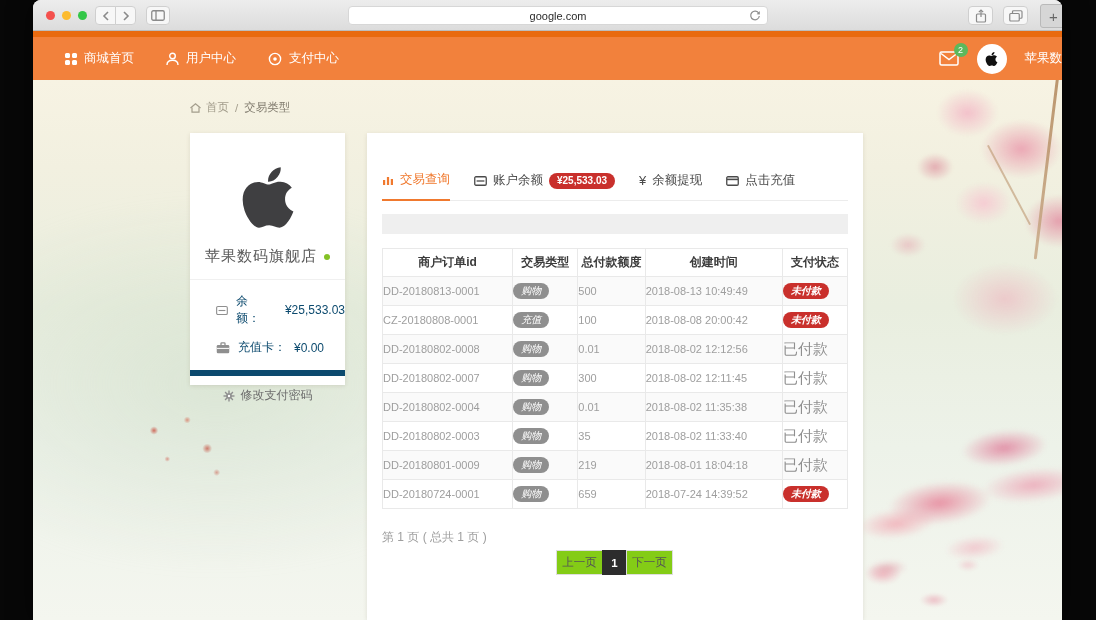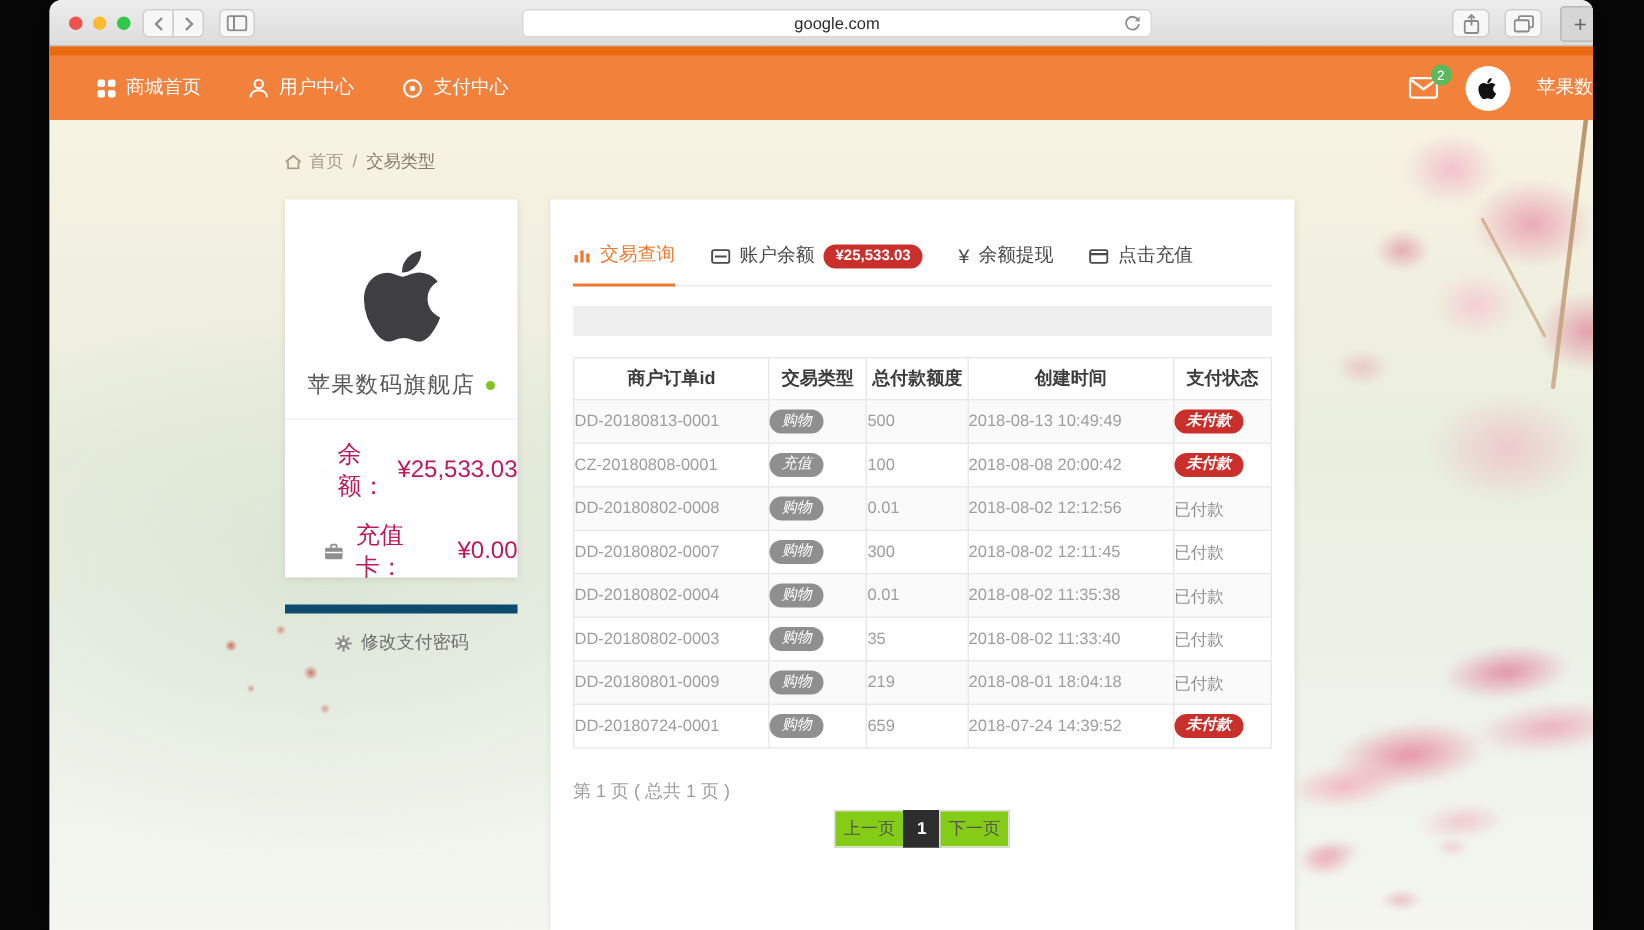--- a/index.html
+++ b/index.html
@@ -97,44 +97,44 @@
 
   
   .card { position:absolute; left:157px; top:53px; width:155px; height:252px; background:#fff;
           box-shadow:0 1px 4px rgba(120,110,90,.18); }
   .apple-big { display:block; margin:30px auto 0; }
   .store-name { margin-top:15px; text-align:center; font-size:15px; color:#595959; letter-spacing:1px; }
   .gdot { display:inline-block; width:6px; height:6px; border-radius:50%; background:#84c225;
           margin-left:7px; vertical-align:middle; }
   .card-sep { border-top:1px solid #f0f0f0; margin-top:13px; }
   .bal-rows { padding:13px 0 2px 26px; }
-  .bal-row { display:flex; align-items:center; gap:8px; font-size:16px; color:#be185d; margin-bottom:12px; }
+  .bal-row { display:flex; align-items:center; gap:8px; font-size:12px; color:#0c4a6e; margin-bottom:12px; }
   .card-action { border-top:6px solid #0c4a6e; padding-top:11px; text-align:center; font-size:12px;
                  color:#6e6e6e; cursor:pointer; display:flex; align-items:center; justify-content:center; gap:6px; }
 
   
   .panel { position:absolute; left:334px; top:53px; width:496px; height:487px; background:#fff;
-           box-shadow:0 1px 4px rgba(120,110,90,.18); padding:4px 15px; }
+           box-shadow:0 1px 4px rgba(120,110,90,.18); padding:14px 15px; }
   .tabs { display:flex; align-items:flex-end; gap:24px; padding-top:24px; border-bottom:1px solid #ececec; }
   .tab { display:flex; align-items:center; gap:6px; font-size:12.5px; color:#4a4a4a;
          padding-bottom:11px; cursor:pointer; white-space:nowrap; }
   .tab.active { color:#f0792e; border-bottom:2px solid #f0792e; margin-bottom:-1px; }
   .tab .yen { font-size:13px; color:#4a4a4a; }
   .badge-red { display:inline-block; background:#c9302c; color:#fff; font-size:10px; font-weight:bold;
                padding:3px 8px; border-radius:10px; line-height:1; }
   .filter-bar { margin-top:13px; height:20px; background:#efefef; }
 
   table { width:100%; margin-top:14px; border-collapse:collapse; table-layout:fixed; }
   th { border:1px solid #e9e9e9; height:28px; font-size:12px; color:#3c3c3c; font-weight:bold; }
   td { border:1px solid #e9e9e9; height:29px; text-align:left; font-size:11px; color:#9e9e9e; }
   tbody tr:nth-child(odd) td { background:#fafafa; }
   .pill { display:inline-block; background:#8f8f8f; color:#fff; font-size:10px; padding:3px 8px;
           border-radius:10px; line-height:1;font-style:italic; }
   .pill.red { background:#c9302c; font-weight:bold; }
-  .paid-txt { color:#8f8f8f; font-size:11px; }
+  .paid-txt { color:#8f8f8f; font-size:15px; }
 
   .page-info { margin-top:20px; font-size:12px; color:#9e9e9e; }
   .pager { display:flex; justify-content:center; margin-top:4px; }
   .pg-btn { min-width:47px; height:25px; border:1px solid #dedede; background:#84cc16; color:#555;
             font-size:11.5px; display:flex; align-items:center; justify-content:center;
             margin-left:-1px; cursor:pointer; }
   .pg-btn.current { min-width:25px; background:#2d2d2d; border-color:#2d2d2d; color:#fff; font-weight:bold; }
 
   svg { display:block; }
 </style>

